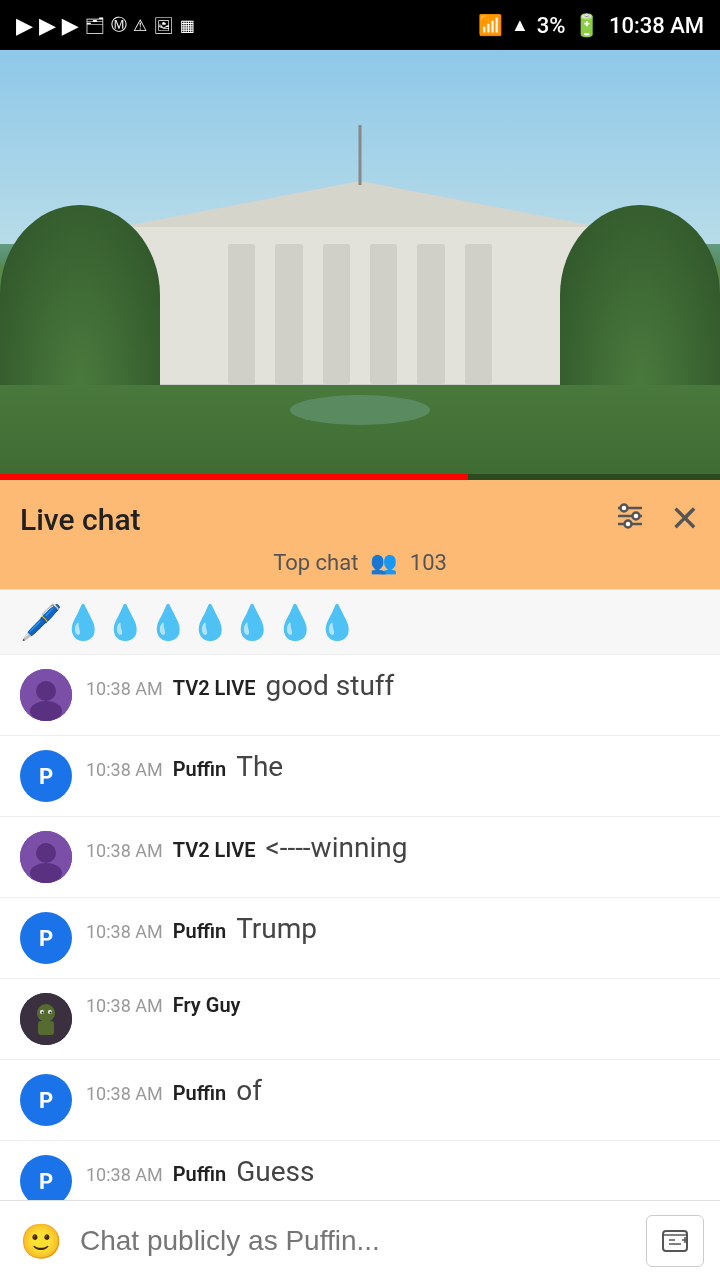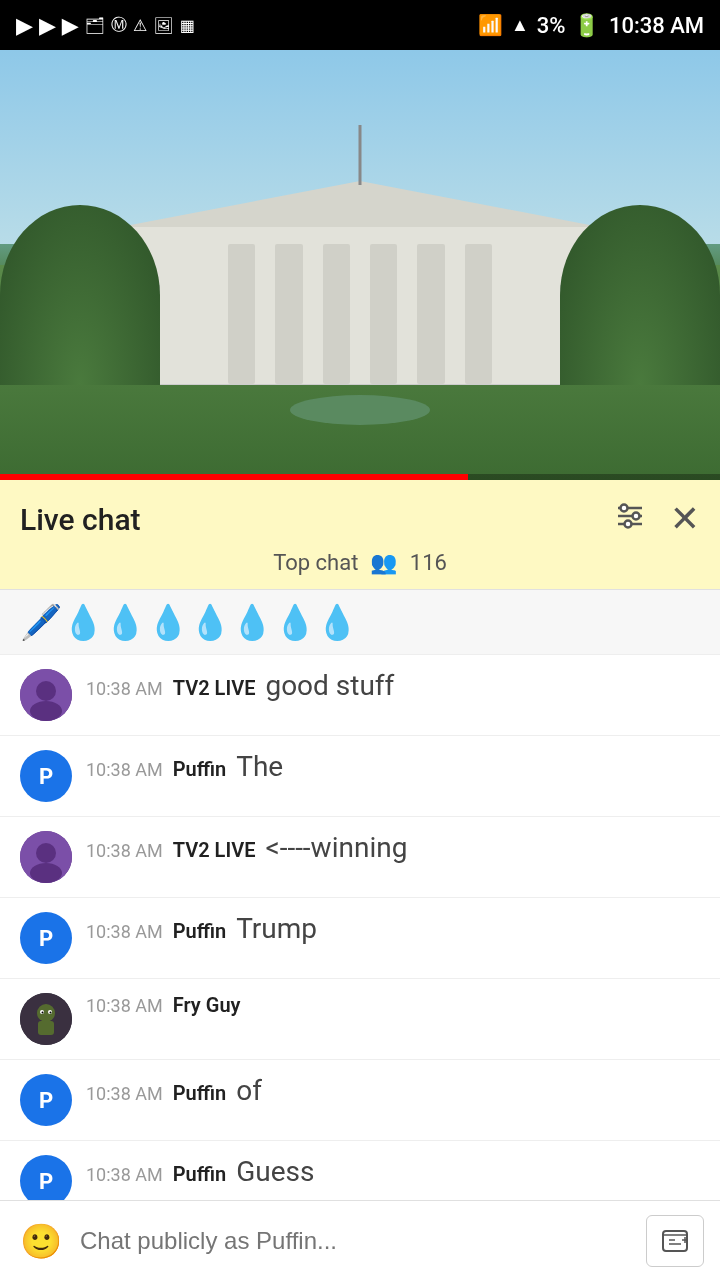--- a/index.html
+++ b/index.html
@@ -61,21 +61,21 @@
       background: rgba(0,0,0,0.3);
     }
     .progress-fill {
       height: 100%;
       width: 65%;
       background: #ff0000;
     }
 
     
     .livechat-header {
-      background: #fef9c3;
+      background: #fdba74;
       padding: 18px 20px 0 20px;
       border-bottom: 1px solid #e0e0e0;
     }
     .livechat-title-row {
       display: flex;
       align-items: center;
       justify-content: space-between;
       margin-bottom: 10px;
     }
     .livechat-title {
@@ -197,21 +197,21 @@
       align-items: center;
       justify-content: center;
       cursor: pointer;
       color: #888;
     }
     .chat-input {
       flex: 1;
       height: 52px;
       border: none;
       background: transparent;
-      font-size: 24px;
+      font-size: 28px;
       color: #999;
       outline: none;
     }
     .send-btn {
       width: 58px;
       height: 52px;
       border-radius: 6px;
       border: 1px solid #ccc;
       background: #fff;
       display: flex;
@@ -301,21 +301,21 @@
           <circle cx="22" cy="14" r="3.5" fill="#fff" stroke="#555" stroke-width="2.5"></circle>
           <circle cx="14" cy="22" r="3.5" fill="#fff" stroke="#555" stroke-width="2.5"></circle>
         </svg>
       </button>
       <button class="close-icon" style="background:none;border:none;cursor:pointer;font-size:36px;color:#555;">✕</button>
     </div>
   </div>
   <div class="chat-sub-row">
     <span class="top-chat-label">Top chat</span>
     <span style="font-size:22px;color:#666;">👥</span>
-    <span class="viewers-count">116</span>
+    <span class="viewers-count">103</span>
   </div>
 </div>
 
 <div class="chat-messages">
 
   <div class="emoji-row">
     <span>🖊️💧💧💧💧💧💧💧</span>
   </div>
 
   <div class="chat-message">

